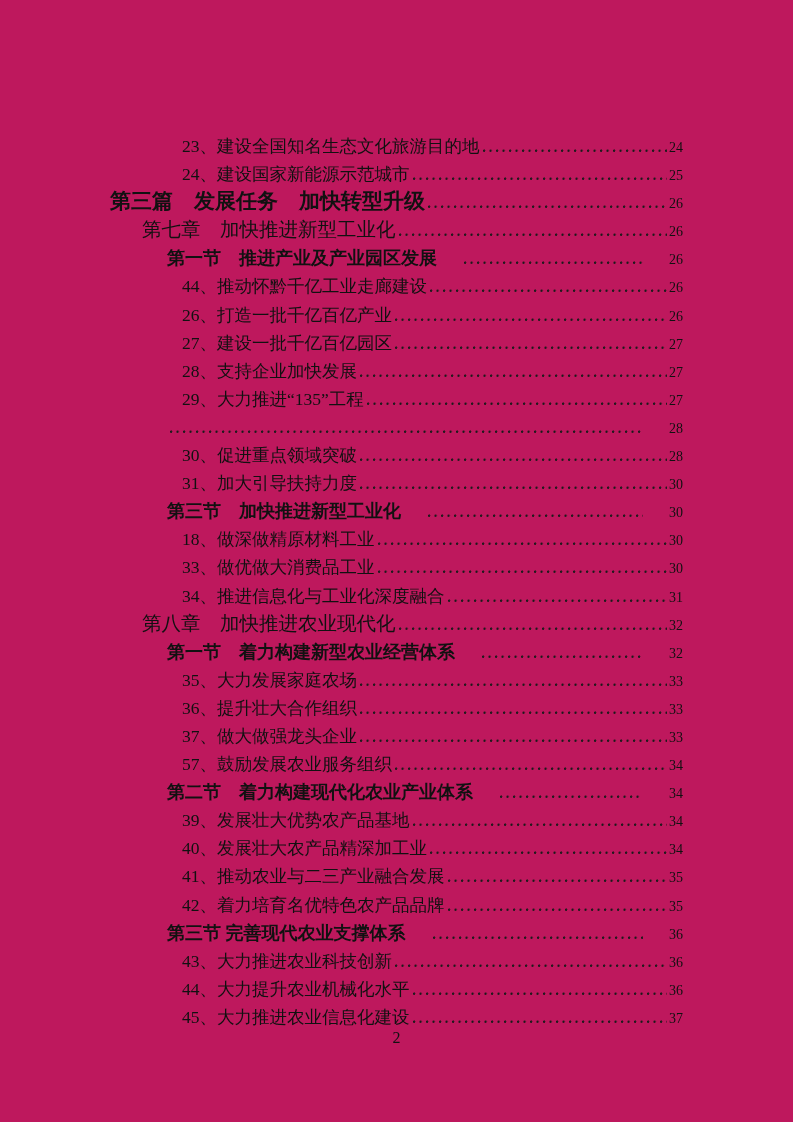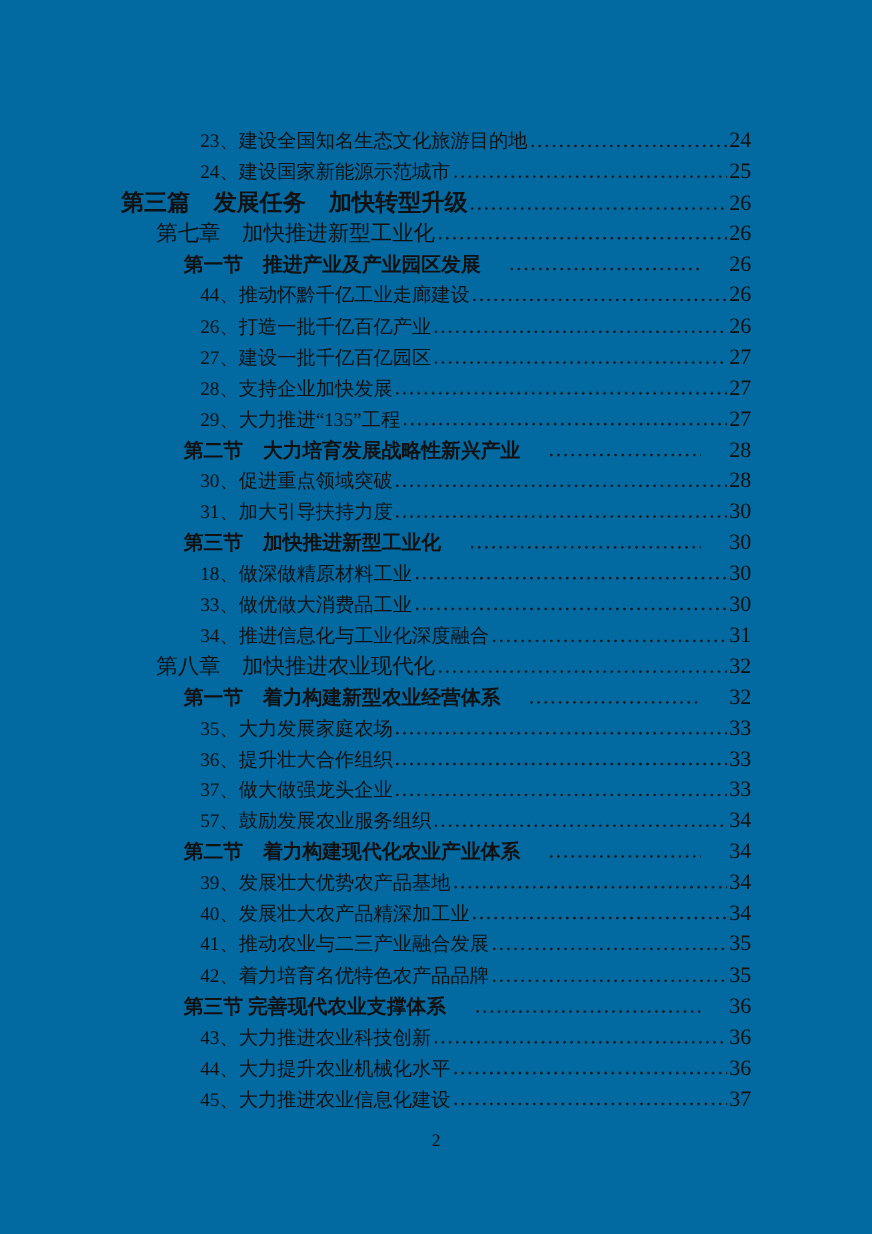--- a/index.html
+++ b/index.html
@@ -6,21 +6,21 @@
     margin: 0;
     padding: 0;
     background: #ffffff;
     font-family: "Liberation Serif", serif;
     color: #111111;
   }
   .page {
     position: relative;
     width: 793px;
     height: 1122px;
-    background: #0369a1;
+    background: #be185d;
     overflow: hidden;
   }
   .toc {
     position: absolute;
     left: 110px;
     right: 110px;
     top: 114px;
   }
   .toc-row {
     display: flex;
@@ -61,24 +61,25 @@
     min-width: 8px;
     height: 3px;
     margin: 0 2px 0 3px;
     background-image: radial-gradient(circle at 1.1px 1.6px, #1a1a1a 1px, transparent 1.35px);
     background-size: 6.5px 3px;
     background-repeat: repeat-x;
     background-position: left bottom;
   }
   .toc-page {
     font-family: "Liberation Serif", serif;
-    font-size: 20px;
+    font-size: 14px;
     font-weight: normal;
     font-style: normal;
     white-space: nowrap;
+    margin-top: 20px;
   }
   .footer {
     position: absolute;
     top: 1028px;
     left: 0;
     right: 0;
     text-align: center;
     font-family: "Liberation Serif", serif;
     font-size: 16px;
     line-height: 20px;
@@ -144,21 +145,20 @@
     <span class="toc-page">27</span>
   </div>
 
   <div class="toc-row lvl-item">
     <span class="toc-title">29、大力推进“135”工程</span>
     <span class="toc-leader"></span>
     <span class="toc-page">27</span>
   </div>
 
   <div class="toc-row lvl-section">
-    <span class="toc-title">第二节　大力培育发展战略性新兴产业</span>
     <span class="toc-leader"></span>
     <span class="toc-page">28</span>
   </div>
 
   <div class="toc-row lvl-item">
     <span class="toc-title">30、促进重点领域突破</span>
     <span class="toc-leader"></span>
     <span class="toc-page">28</span>
   </div>
 

